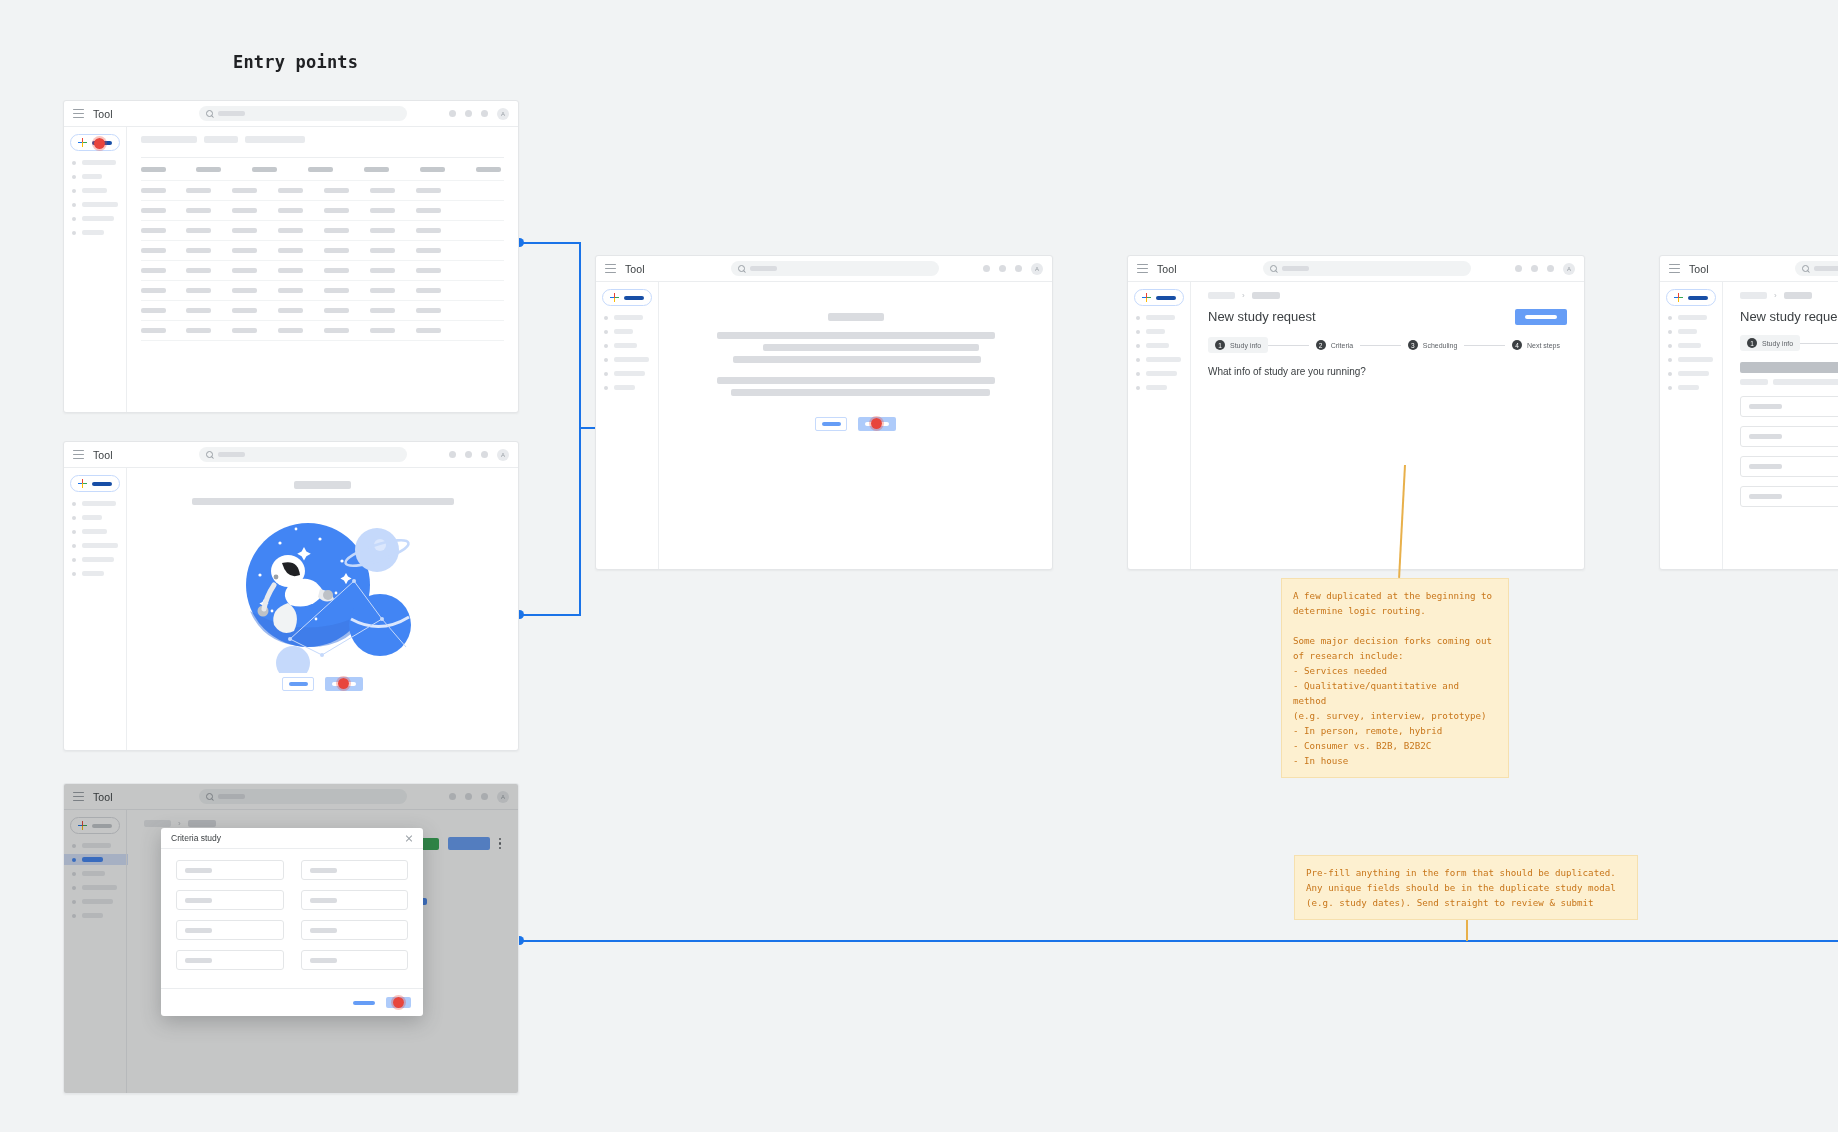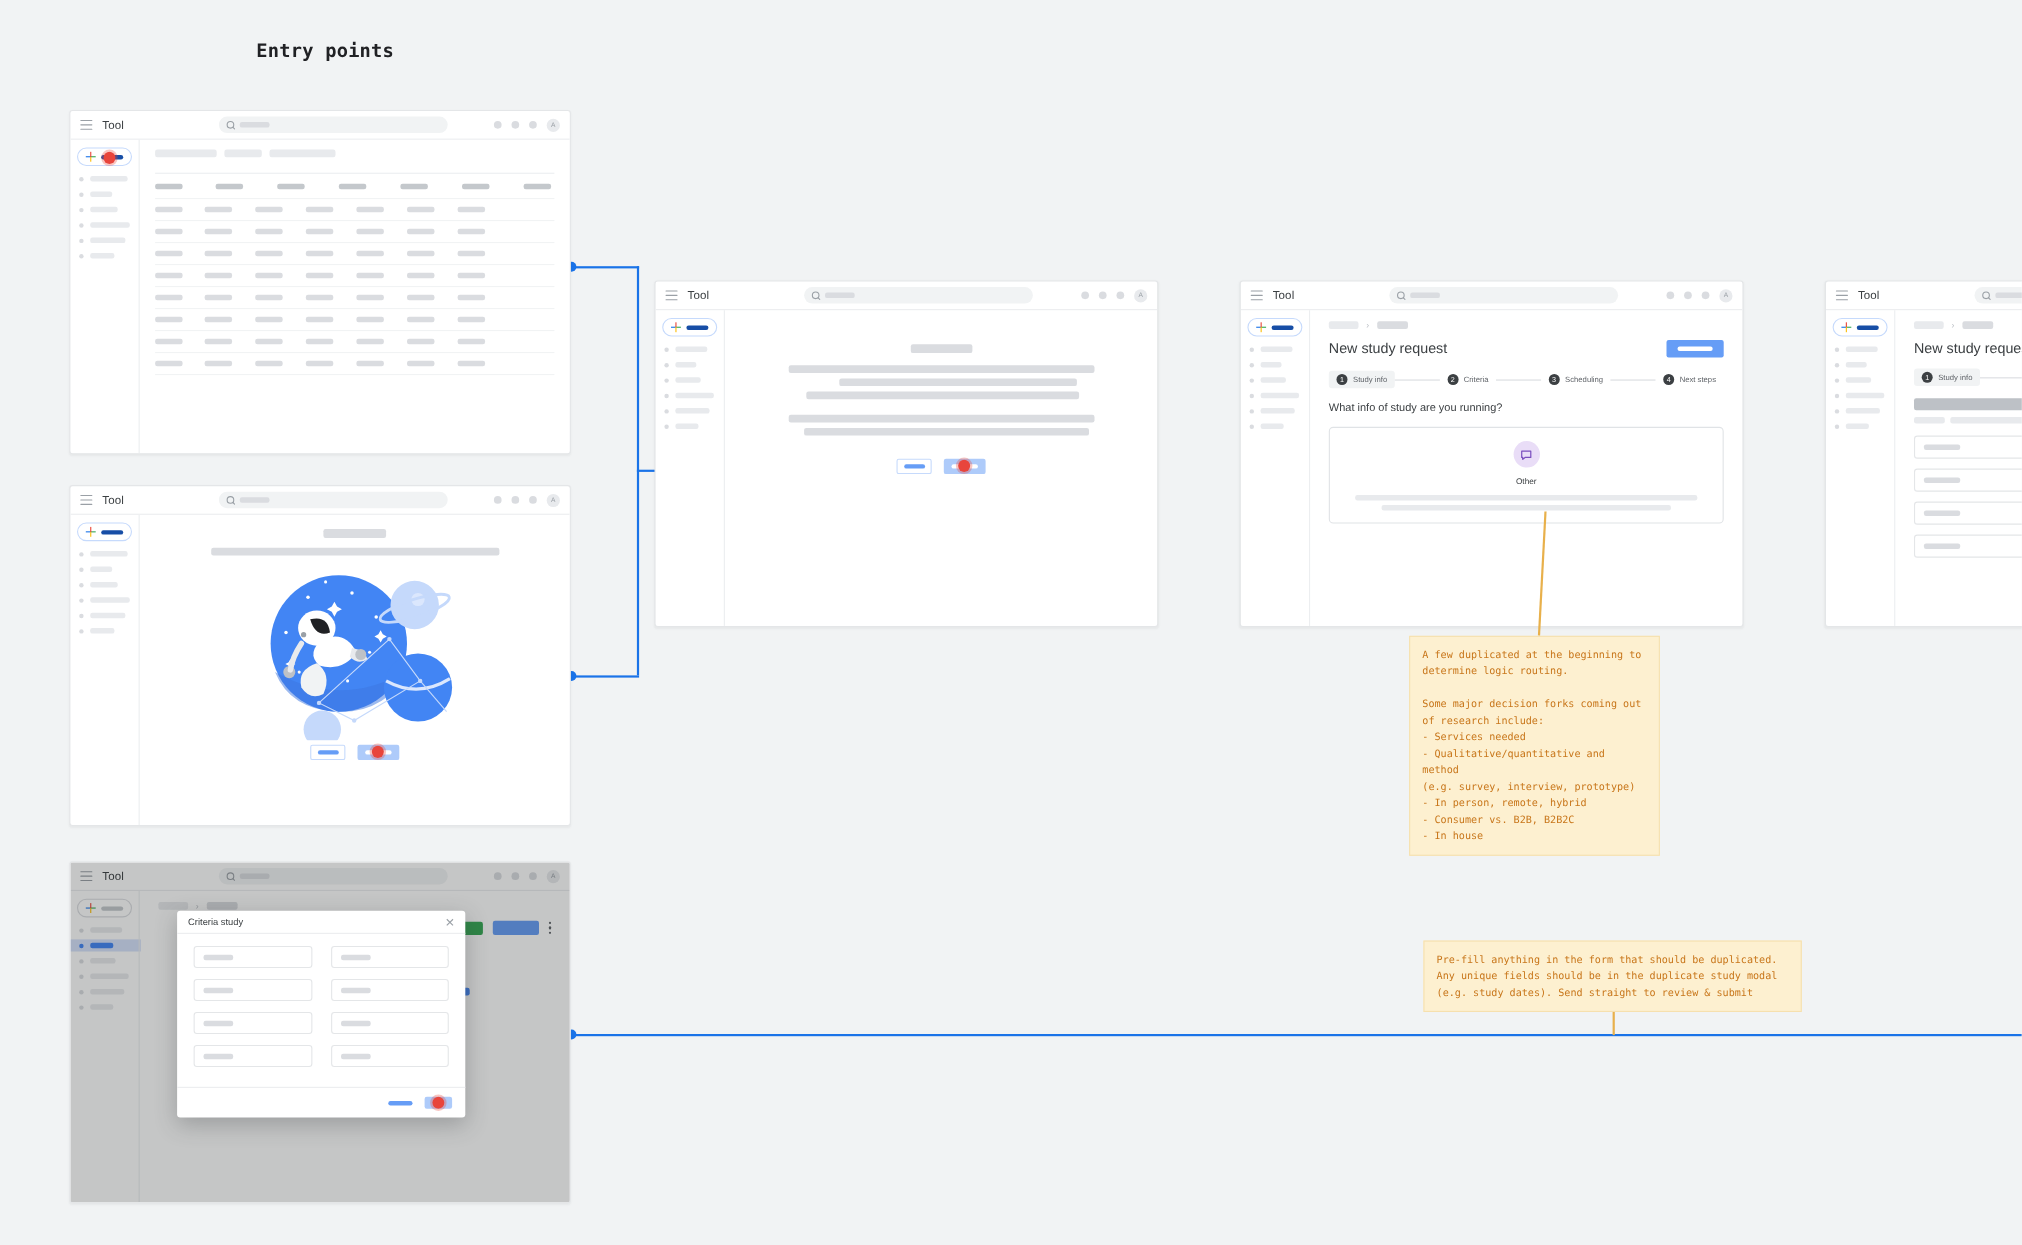--- a/index.html
+++ b/index.html
@@ -7,21 +7,21 @@
   body {
     width:1838px; height:1132px;
     background:#f1f3f4;
     font-family:"Liberation Sans", sans-serif;
     position:relative;
     overflow:hidden;
   }
 
   
   .canvas-title{
-    position:absolute; left:233px; top:37px;
+    position:absolute; left:233px; top:52px;
     font-family:"DejaVu Sans Mono","Liberation Mono",monospace;
     font-size:17px; font-weight:700; color:#202124; letter-spacing:.2px;
   }
 
   
   .win{
     position:absolute; background:#ffffff;
     border:1px solid #e4e6e8;
     border-radius:3px;
     overflow:hidden;
@@ -607,32 +607,20 @@
           <span class="step-label">Scheduling</span>
         </div>
         <span class="step-line"></span>
         <div class="step">
           <span class="step-num">4</span>
           <span class="step-label">Next steps</span>
         </div>
       </div>
       <div class="question">What info of study are you running?</div>
       <div class="cards">
-        <div class="card">
-          <span class="card-ic" style="background:#e9ddf7;">
-            <svg width="11" height="11" viewBox="0 0 16 16">
-                <path d="M2 3.2h12v8.2H6.4L3.4 14v-2.6H2z" fill="none" stroke="#7b4fbf" stroke-width="1.6" stroke-linejoin="round"></path>
-              </svg>
-          </span>
-          <span class="card-label">Other</span>
-          <span class="card-lines">
-            <i style="width:92%"></i>
-              <i style="width:78%"></i>
-          </span>
-        </div>
       </div>
     </div>
   </div>
 </div>
 
 <div class="win" id="win-study2">
   <div class="topbar">
     <div class="hamburger">
         <i></i>
         <i></i>

